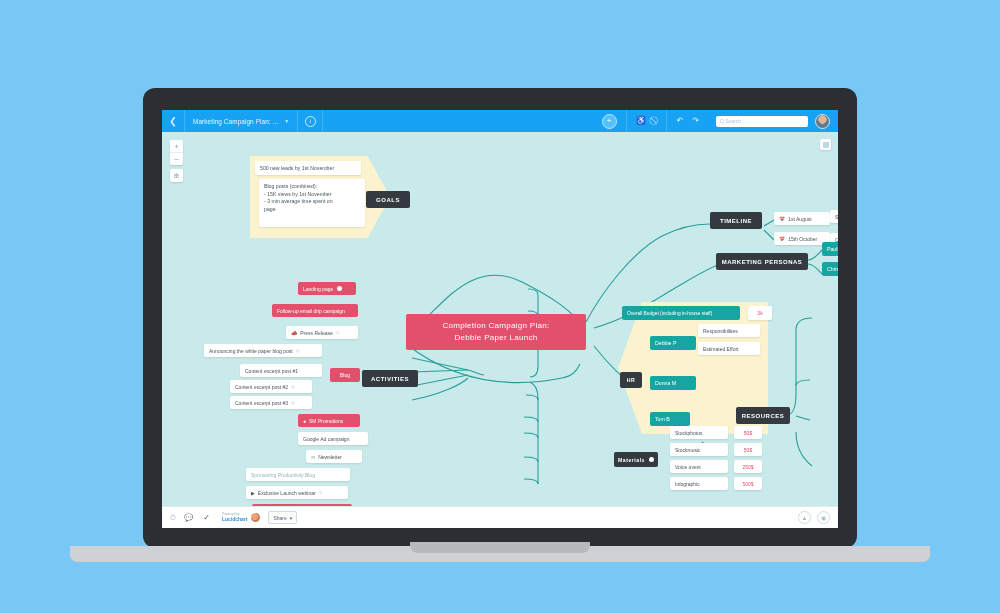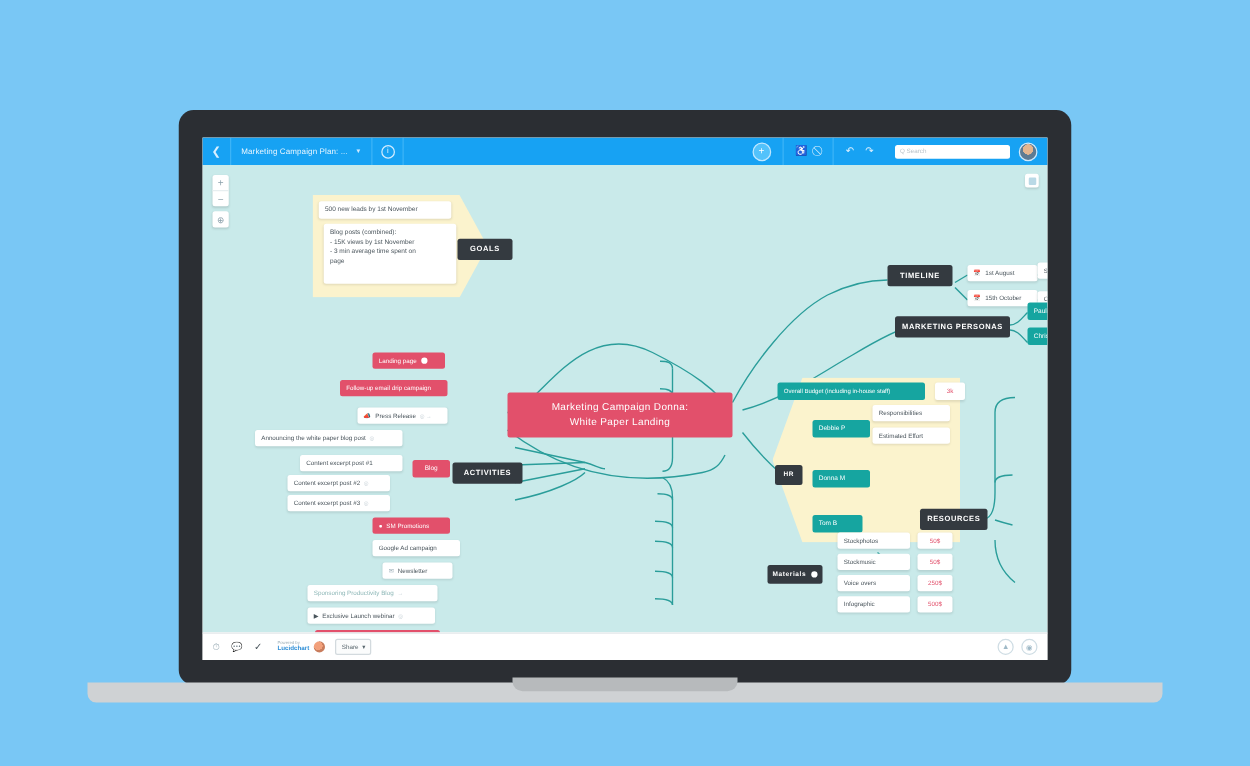--- a/index.html
+++ b/index.html
@@ -255,22 +255,22 @@
           <path d="M540,310 L552,320"></path>
         </g>
       </svg>
 
       <div class="goal-shape" style="left:88px;top:24px;width:140px;height:82px;
                   clip-path:polygon(0 0,84% 0,100% 50%,84% 100%,0 100%);"></div>
       <div class="res-shape" style="left:456px;top:170px;width:150px;height:132px;
                   clip-path:polygon(16% 0,100% 0,100% 100%,16% 100%,0 50%);"></div>
 
       <div class="node n-center" style="left:244px;top:182px;width:180px;height:36px;font-size:8px;">
-        <span>Marketing Campaign Donna:</span>
-        <span>White Paper Landing</span>
+        <span>Completion Campaign Plan:</span>
+        <span>Debbie Paper Launch</span>
       </div>
 
       <div class="node n-dark" style="left:204px;top:59px;width:44px;height:17px;font-size:6px;
                   justify-content:center;">
         <span>GOALS</span>
       </div>
       <div class="node n-white" style="left:93px;top:29px;width:106px;height:14px;font-size:5.2px;padding:0 5px;">
         <span>500 new leads by 1st November</span>
       </div>
       <div class="node n-white" style="left:97px;top:47px;width:106px;height:48px;font-size:5.2px;padding:4px 5px;

